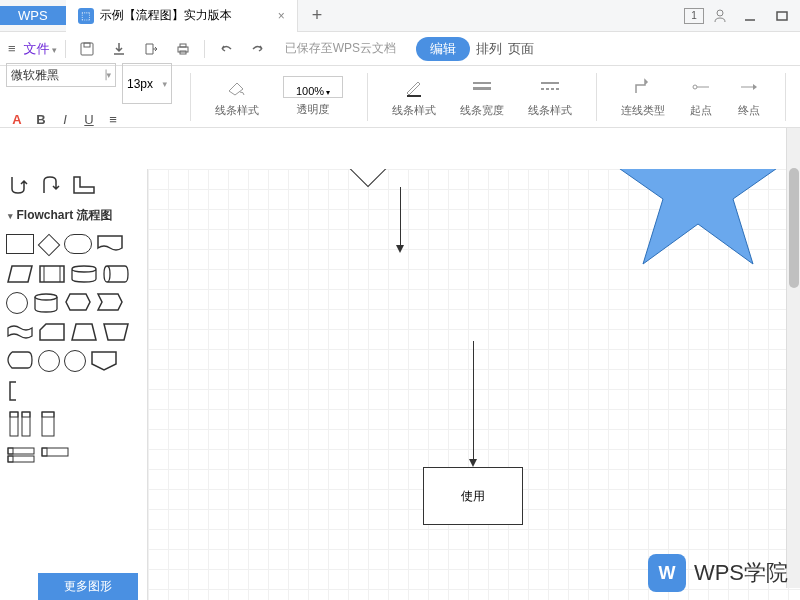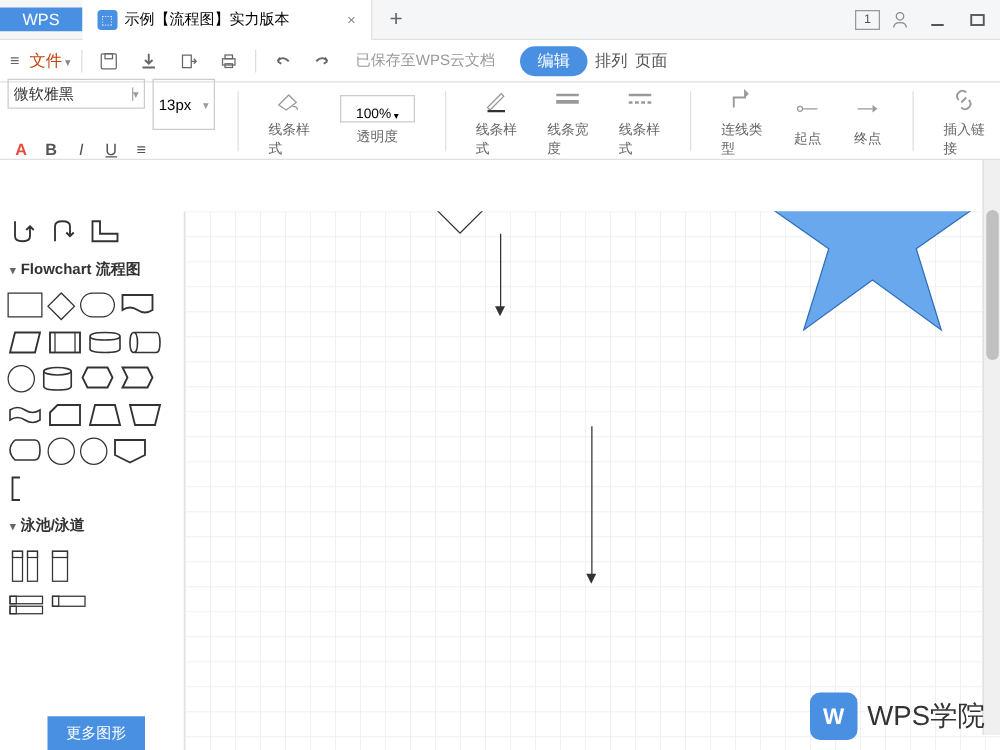--- a/index.html
+++ b/index.html
@@ -8,21 +8,21 @@
 .app-btn { background: #4a90e2; color: #fff; height: 19px; padding: 0 18px; display: flex; align-items: center; font-size: 13px; }
 .tab { display: flex; align-items: center; height: 32px; padding: 0 12px; background: #fff; border-right: 1px solid #e0e0e0; font-size: 12px; gap: 6px; }
 .tab-icon { width: 16px; height: 16px; background: #4a90e2; border-radius: 3px; display: flex; align-items: center; justify-content: center; color: #fff; font-size: 10px; }
 .tab-close { margin-left: 40px; color: #888; cursor: pointer; }
 .newtab { padding: 0 14px; color: #666; font-size: 18px; cursor: pointer; }
 .titlebar-right { margin-left: auto; display: flex; align-items: center; gap: 4px; padding-right: 4px; }
 .tb-icon { width: 24px; height: 24px; display: flex; align-items: center; justify-content: center; color: #555; font-size: 13px; cursor: pointer; }
 .win-btn { width: 28px; height: 24px; display: flex; align-items: center; justify-content: center; color: #555; cursor: pointer; }
 .menubar { height: 34px; display: flex; align-items: center; padding: 0 8px; gap: 6px; border-bottom: 1px solid #e0e0e0; font-size: 13px; }
 .menu-ham { color: #666; margin-right: 2px; }
-.menu-file { color: #c2410c; }
+.menu-file { color: #6d28d9; }
 .menu-file::after { content: " ▾"; font-size: 9px; color: #888; }
 .menu-ico { width: 26px; height: 26px; display: flex; align-items: center; justify-content: center; color: #666; cursor: pointer; border-radius: 3px; }
 .menu-sep { width: 1px; height: 18px; background: #ddd; margin: 0 2px; }
 .save-status { color: #999; font-size: 12px; margin-left: 8px; }
 .pill { background: #4a90e2; color: #fff; padding: 3px 14px; border-radius: 12px; font-size: 13px; margin-left: 14px; }
 .menu-item { color: #555; font-size: 13px; cursor: pointer; }
 .toolbar { height: 62px; display: flex; align-items: center; padding: 0 6px; border-bottom: 1px solid #e0e0e0; gap: 12px; }
 .font-sel { width: 110px; height: 24px; border: 1px solid #ccc; font-size: 12px; padding: 0 4px; display: flex; align-items: center; justify-content: space-between; color: #333; }
 .font-dd { color: #999; font-size: 9px; }
 .size-sel { width: 50px; height: 41px; border: 1px solid #ccc; font-size: 12px; padding: 0 4px; display: flex; align-items: center; justify-content: space-between; margin-left: 6px; }
@@ -37,21 +37,21 @@
 .main { display: flex; height: 472px; margin-top: 41px; }
 .sidebar { width: 148px; border-right: 1px solid #e0e0e0; overflow: hidden; display: flex; flex-direction: column; background: #fff; }
 .shape-row { display: flex; gap: 4px; padding: 4px 6px; }
 .shape { width: 28px; height: 20px; border: 1.5px solid #333; cursor: pointer; }
 .shape.circ { border-radius: 50%; width: 22px; height: 22px; }
 .shape.diam { transform: rotate(45deg); width: 16px; height: 16px; margin: 3px; }
 .shape.round { border-radius: 10px; }
 .section-hdr { font-size: 12px; padding: 6px 8px; color: #333; display: flex; align-items: center; gap: 4px; font-weight: bold; }
 .section-hdr::before { content: "▾"; font-size: 9px; color: #666; }
 .sb-body { flex: 1; overflow-y: auto; }
-.sb-footer { background: #4a90e2; color: #fff; text-align: center; padding: 5px 0; font-size: 12px; position: absolute; bottom: 0; left: 38px; width: 78px; }
+.sb-footer { background: #4a90e2; color: #fff; text-align: center; padding: 5px 0; font-size: 12px; position: absolute; bottom: 0; left: 38px; width: 100px; }
 .canvas { flex: 1; position: relative; background: #fff; background-image: linear-gradient(#f0f0f0 1px, transparent 1px), linear-gradient(90deg, #f0f0f0 1px, transparent 1px); background-size: 20px 20px; }
 .node { position: absolute; border: 1px solid #333; background: #fff; display: flex; align-items: center; justify-content: center; font-size: 12px; }
 .diamond-node { position: absolute; width: 100px; height: 60px; }
 .diamond-node .dbox { width: 70px; height: 70px; border: 1px solid #333; background: #fff; transform: rotate(45deg); position: absolute; left: 15px; top: -5px; }
 .diamond-node .dlbl { position: absolute; width: 100%; text-align: center; top: 22px; font-size: 12px; }
 .diamond-frag { position: absolute; width: 60px; height: 30px; overflow: hidden; }
 .diamond-frag .df { width: 40px; height: 40px; border: 1px solid #333; background: #fff; transform: rotate(45deg); position: absolute; left: 10px; top: -30px; }
 .arrow-line { position: absolute; width: 1px; background: #333; }
 .arrow-head { position: absolute; width: 0; height: 0; border-left: 4px solid transparent; border-right: 4px solid transparent; border-top: 8px solid #333; }
 .star { position: absolute; fill: #6aa8ed; stroke: #2d6fb8; stroke-width: 1; }
@@ -225,28 +225,20 @@
   <div class="tool-grp">
     <span class="tool-ico">
         <svg width="20" height="12">
           <line x1="2" y1="6" x2="14" y2="6" stroke="#999"></line>
           <path d="M14 3 L18 6 L14 9 Z" fill="#999"></path>
         </svg>
       </span>
     <span class="tool-lbl">终点</span>
   </div>
   <div class="vsep"></div>
-  <div class="tool-grp">
-    <span class="tool-ico">
-        <svg width="20" height="20">
-          <path d="M6 10 Q3 7 6 4 Q9 1 12 4 M14 10 Q17 13 14 16 Q11 19 8 16 M8 12 L12 8" fill="none" stroke="#999" stroke-width="1.5"></path>
-        </svg>
-      </span>
-    <span class="tool-lbl">插入链接</span>
-  </div>
 </div>
 
 <div class="main">
   <div class="sidebar">
     <div class="sb-body">
       <div class="shape-row">
         <svg class="shape-svg" width="28" height="24">
             <path d="M6 4 L6 16 Q6 20 12 20 Q18 20 18 16 L18 8 M15 11 L18 8 L21 11" fill="none" stroke="#333" stroke-width="1.5"></path>
           </svg>
         <svg width="28" height="24">
@@ -316,21 +308,20 @@
           <div class="shape circ"></div>
           <svg width="28" height="22">
             <path d="M2 2 L26 2 L26 14 L14 20 L2 14 Z" fill="none" stroke="#333" stroke-width="1.5"></path>
           </svg>
         </div>
       <div class="shape-row">
           <svg width="18" height="22">
             <path d="M10 2 L4 2 L4 20 L10 20" fill="none" stroke="#333" stroke-width="1.5"></path>
           </svg>
         </div>
-      <div class="section-hdr">泳池/泳道</div>
       <div class="shape-row">
           <svg width="28" height="28">
             <rect x="4" y="2" width="8" height="24" fill="none" stroke="#333"></rect>
             <rect x="4" y="2" width="8" height="5" fill="none" stroke="#333"></rect>
             <rect x="16" y="2" width="8" height="24" fill="none" stroke="#333"></rect>
             <rect x="16" y="2" width="8" height="5" fill="none" stroke="#333"></rect>
           </svg>
           <svg width="20" height="28">
             <rect x="4" y="2" width="12" height="24" fill="none" stroke="#333"></rect>
             <rect x="4" y="2" width="12" height="5" fill="none" stroke="#333"></rect>
@@ -353,20 +344,23 @@
   </div>
 
   <div class="canvas">
     <div class="diamond-frag" style="left:190px;top:0px">
         <div class="df"></div>
       </div>
     <div class="arrow-line" style="left:252px;top:18px;height:60px"></div>
     <div class="arrow-head" style="left:248px;top:76px"></div>
     <div class="arrow-line" style="left:325px;top:172px;height:120px"></div>
     <div class="arrow-head" style="left:321px;top:290px"></div>
+    <div class="node" style="left:275px;top:298px;width:100px;height:58px">
+        <span>使用</span>
+      </div>
     <svg class="star" style="left:450px;top:0" width="200" height="130">
       <polygon points="100,-60 120,-5 185,-5 135,30 155,95 100,55 45,95 65,30 15,-5 80,-5"></polygon>
     </svg>
   </div>
 </div>
 
 <div class="vscroll">
   <div class="vscroll-thumb"></div>
 </div>
 

